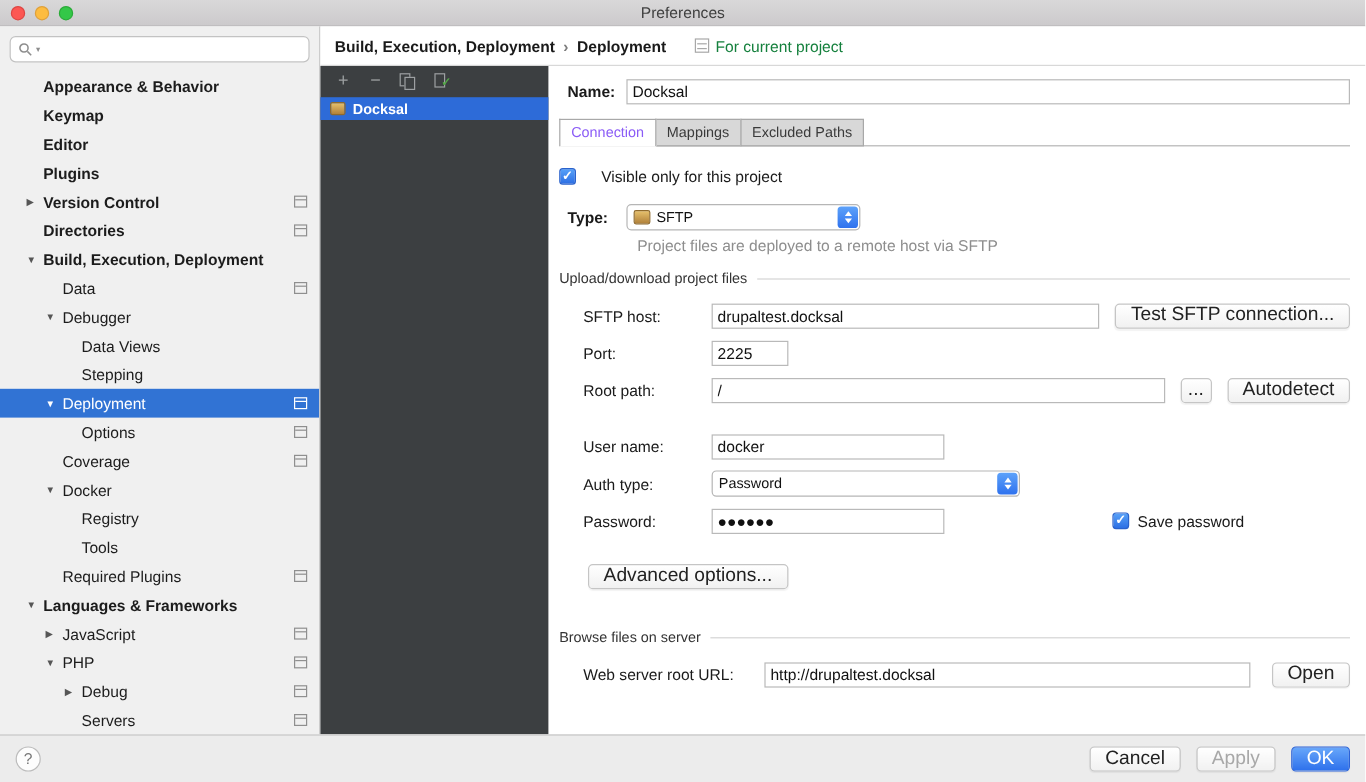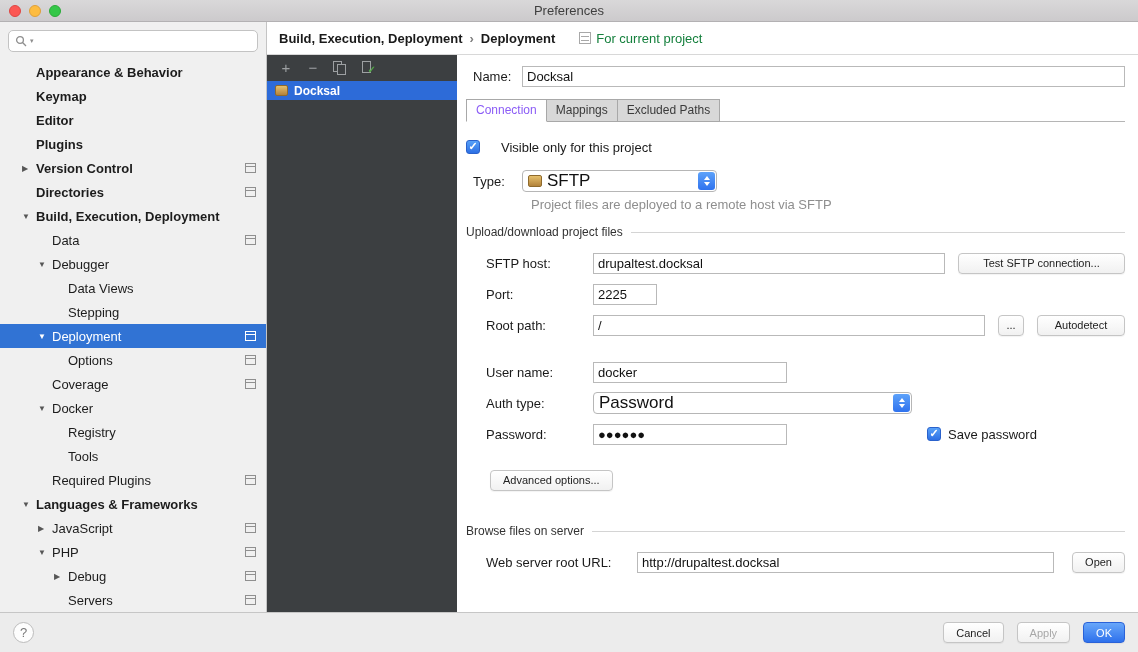--- a/index.html
+++ b/index.html
@@ -66,21 +66,21 @@
   .list-items { flex:1; }
   .list-item { height:19px; display:flex; align-items:center; gap:6px; padding-left:8px; font-size:12px; color:#bdbdbd; cursor:default; }
   .list-item.selected { background:#2d6bd8; color:#fff; font-weight:bold; }
   .sftp-badge { width:13px; height:11px; border-radius:2px; background:linear-gradient(#e6c06c,#b2823a);
                 border:1px solid #8f6a2c; flex:0 0 13px; }
 
   
   .form-panel { flex:1; padding:10px 13px 0 9px; font-size:13px; color:#1a1a1a; min-width:0; }
   .frow { display:flex; align-items:center; height:22px; margin-bottom:12px; }
   .frow .lab { flex:0 0 auto; }
-  .lab-name, .lab-type { width:56px; font-weight:normal;padding-left:7px; }
+  .lab-name, .lab-type { width:56px; font-weight:bold;padding-left:7px; }
   .frow.indent { padding-left:20px; }
   .frow.indent .flab { width:107px; }
   .flab-wide { width:151px; }
   .tin { height:21px; border:1px solid #b9b9b9; background:#fff; font-size:13px; padding:0 4px;
          font-family:inherit; color:#111; outline:none; }
   .tin.grow { flex:1; }
   .w352 { width:352px; } .w64 { width:64px; } .w392 { width:392px; } .w194 { width:194px; } .w420 { width:420px; }
 
   
   .tabs { display:flex; align-items:flex-end; border-bottom:1px solid #b5b5b5; height:23px; margin:0 0 14px 0; padding-left:0; }
@@ -91,39 +91,39 @@
   
   .cb { width:14px; height:14px; border-radius:3px; flex:0 0 14px;
         background:linear-gradient(#57a1f8,#2d6fe4); border:1px solid #2a62cc; position:relative; cursor:pointer; }
   .cb::after { content:'✓'; position:absolute; left:0; right:0; top:-1px; text-align:center;
                color:#fff; font-size:11px; font-weight:bold; }
   .cb-label { margin-left:7px; }
 
   
   .combo { height:22px; border:1px solid #b6b6b6; border-radius:4px; background:#fff;
            display:flex; align-items:center; padding-left:5px; cursor:pointer; }
-  .combo .combo-label { flex:1; font-size:17px; color:#111; }
+  .combo .combo-label { flex:1; font-size:12px; color:#111; }
   .stepper { width:17px; align-self:stretch; margin:1px; border-radius:3px;
              background:linear-gradient(#5da2fa,#2f72ee);
              display:flex; flex-direction:column; align-items:center; justify-content:center; gap:2px; }
   .stepper::before { content:''; border-left:3px solid transparent; border-right:3px solid transparent; border-bottom:4px solid #fff; }
   .stepper::after  { content:''; border-left:3px solid transparent; border-right:3px solid transparent; border-top:4px solid #fff; }
-  .w195 { width:195px; } .w319 { width:319px; }
+  .w195 { width:195px; } .w319 { width:257px; }
   .sftp-mini { width:14px; height:12px; border-radius:2px; background:linear-gradient(#e6c06c,#b2823a);
                border:1px solid #8f6a2c; margin-right:5px; flex:0 0 14px; }
 
   .help-text { color:#8e8e8e; margin:-4px 0 8px 65px; height:18px; line-height:18px; }
 
   .section { display:flex; align-items:center; height:20px; margin-bottom:10px; font-size:12px; color:#333; }
   .section .sline { flex:1; border-top:1px solid #d4d4d4; margin-left:8px; }
 
   
   .btn { height:21px; display:inline-flex; align-items:center; justify-content:center; padding:0 12px;
          background:linear-gradient(#ffffff,#f1f1f1); border:1px solid #c5c5c5; border-radius:4px;
-         font-size:11px; color:#222; font-family:inherit; cursor:pointer; box-shadow:0 1px 1px rgba(0,0,0,0.05); white-space:nowrap; }
+         font-size:16px; color:#222; font-family:inherit; cursor:pointer; box-shadow:0 1px 1px rgba(0,0,0,0.05); white-space:nowrap; }
   .btn.grow { flex:1; }
   .btn.primary { background:linear-gradient(#68a7fa,#2e71ec); border-color:#2a62d8; color:#fff; }
   .btn.disabled { color:#a8a8a8; }
   .btn.dots { padding:0 8px; width:26px; }
   .gap13 { margin-left:13px; } .gap14 { margin-left:18px; }
   .mb9 { margin-bottom:9px; } .mb25 { margin-bottom:25px; } .mb24 { margin-bottom:24px; }
   .adv-row { margin-left:24px; margin-bottom:30px; height:22px; display:flex; align-items:center; }
   .savepw { display:flex; align-items:center; margin-left:140px; }
 
   

